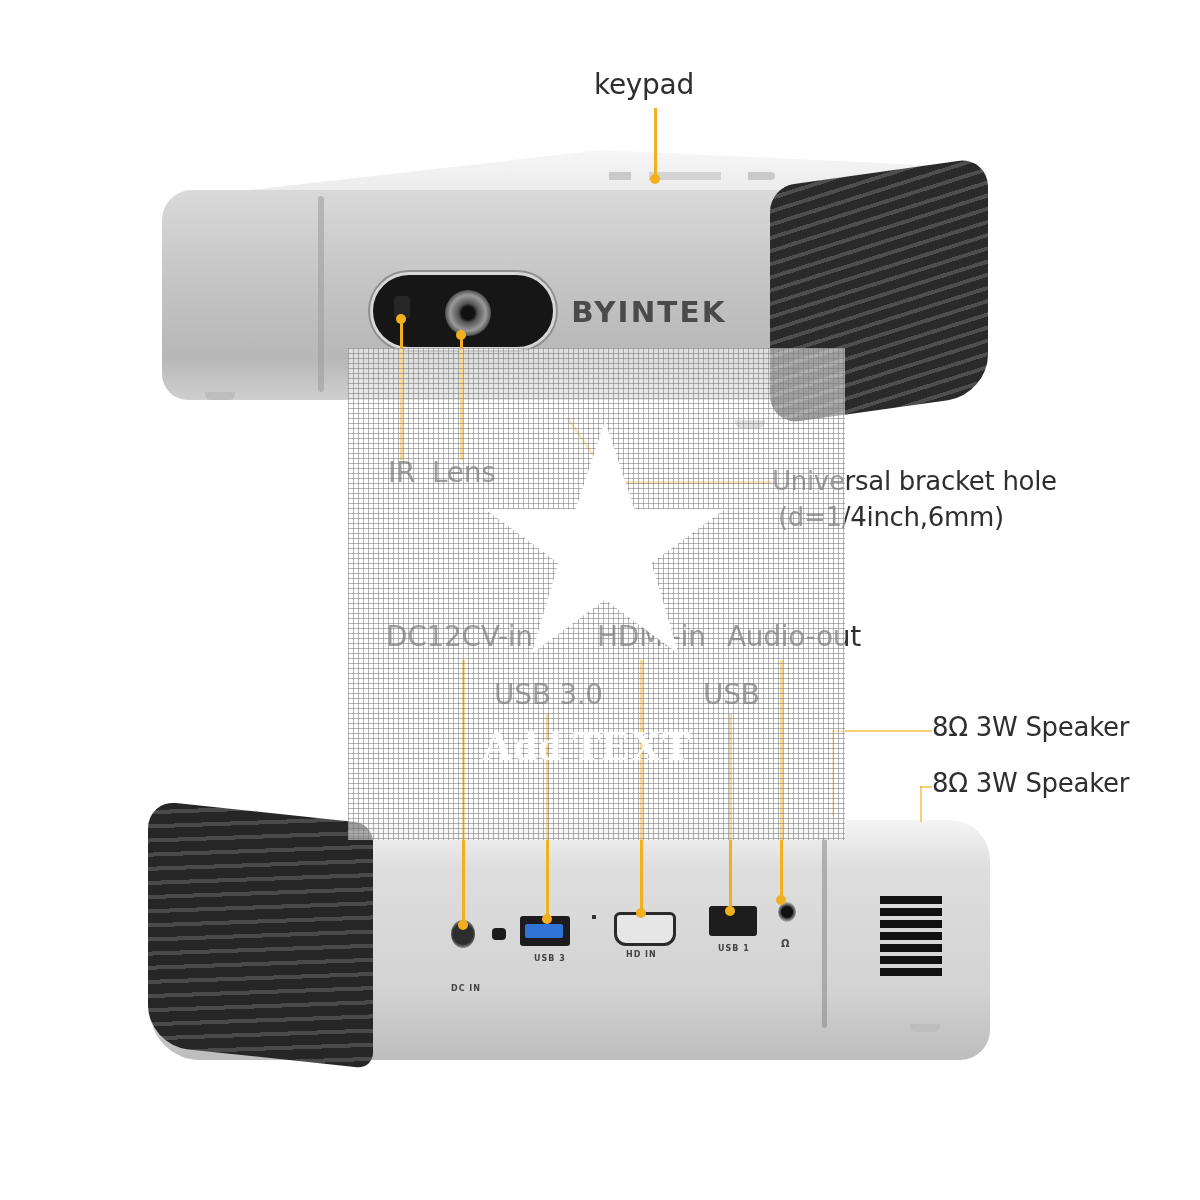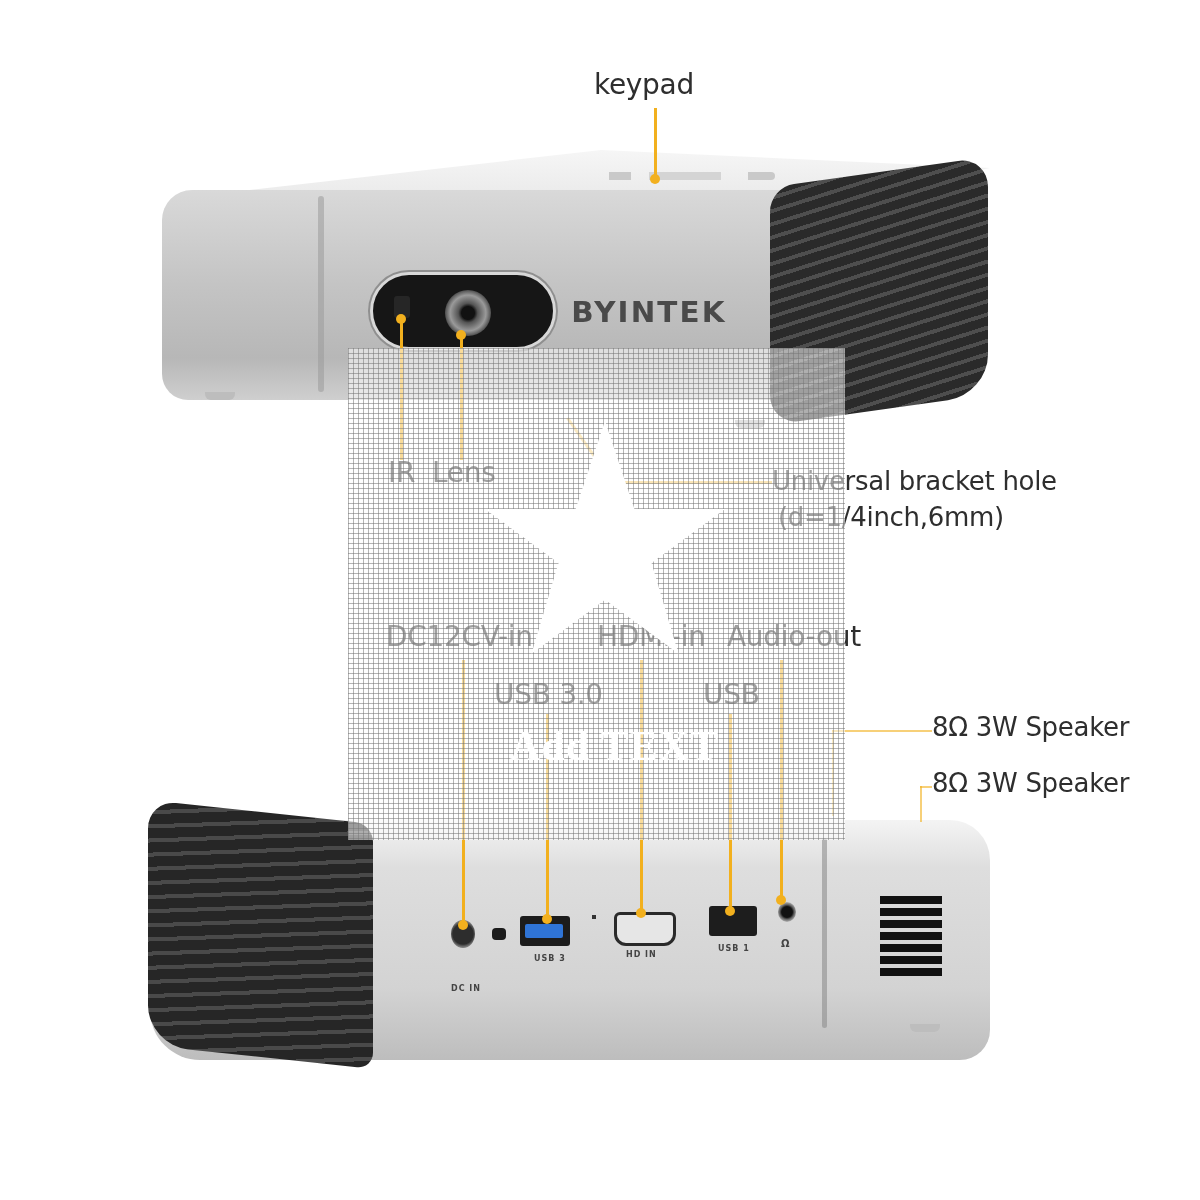--- a/index.html
+++ b/index.html
@@ -57,21 +57,21 @@
   .port-lbl { position:absolute; font-size:8px; color:#444; letter-spacing:1px; font-weight:bold; }
 
   
   .grid-overlay { left:348px; top:348px; width:497px; height:492px;
     background-image:
       linear-gradient(rgba(120,120,120,.55) 1px, transparent 1px),
       linear-gradient(90deg, rgba(120,120,120,.55) 1px, transparent 1px);
     background-size:5px 5px; background-color:rgba(255,255,255,.55); }
   .star { left:480px; top:416px; width:250px; height:245px; }
   .add-text { left:482px; top:722px; font-family:"Liberation Serif","DejaVu Serif",serif;
-    font-size:42px; font-weight:bold; color:#ffffff; letter-spacing:1px;margin-left:28px; }
+    font-size:42px; font-weight:bold; color:#ffffff; letter-spacing:1px; }
 </style>
 </head>
 <body>
 
 <div class="abs top-lid"></div>
 <div class="abs top-body"></div>
 <div class="abs top-seam"></div>
 <div class="abs top-grille"></div>
 <div class="abs keypad-strip"></div>
 <div class="abs lens-window"></div>

